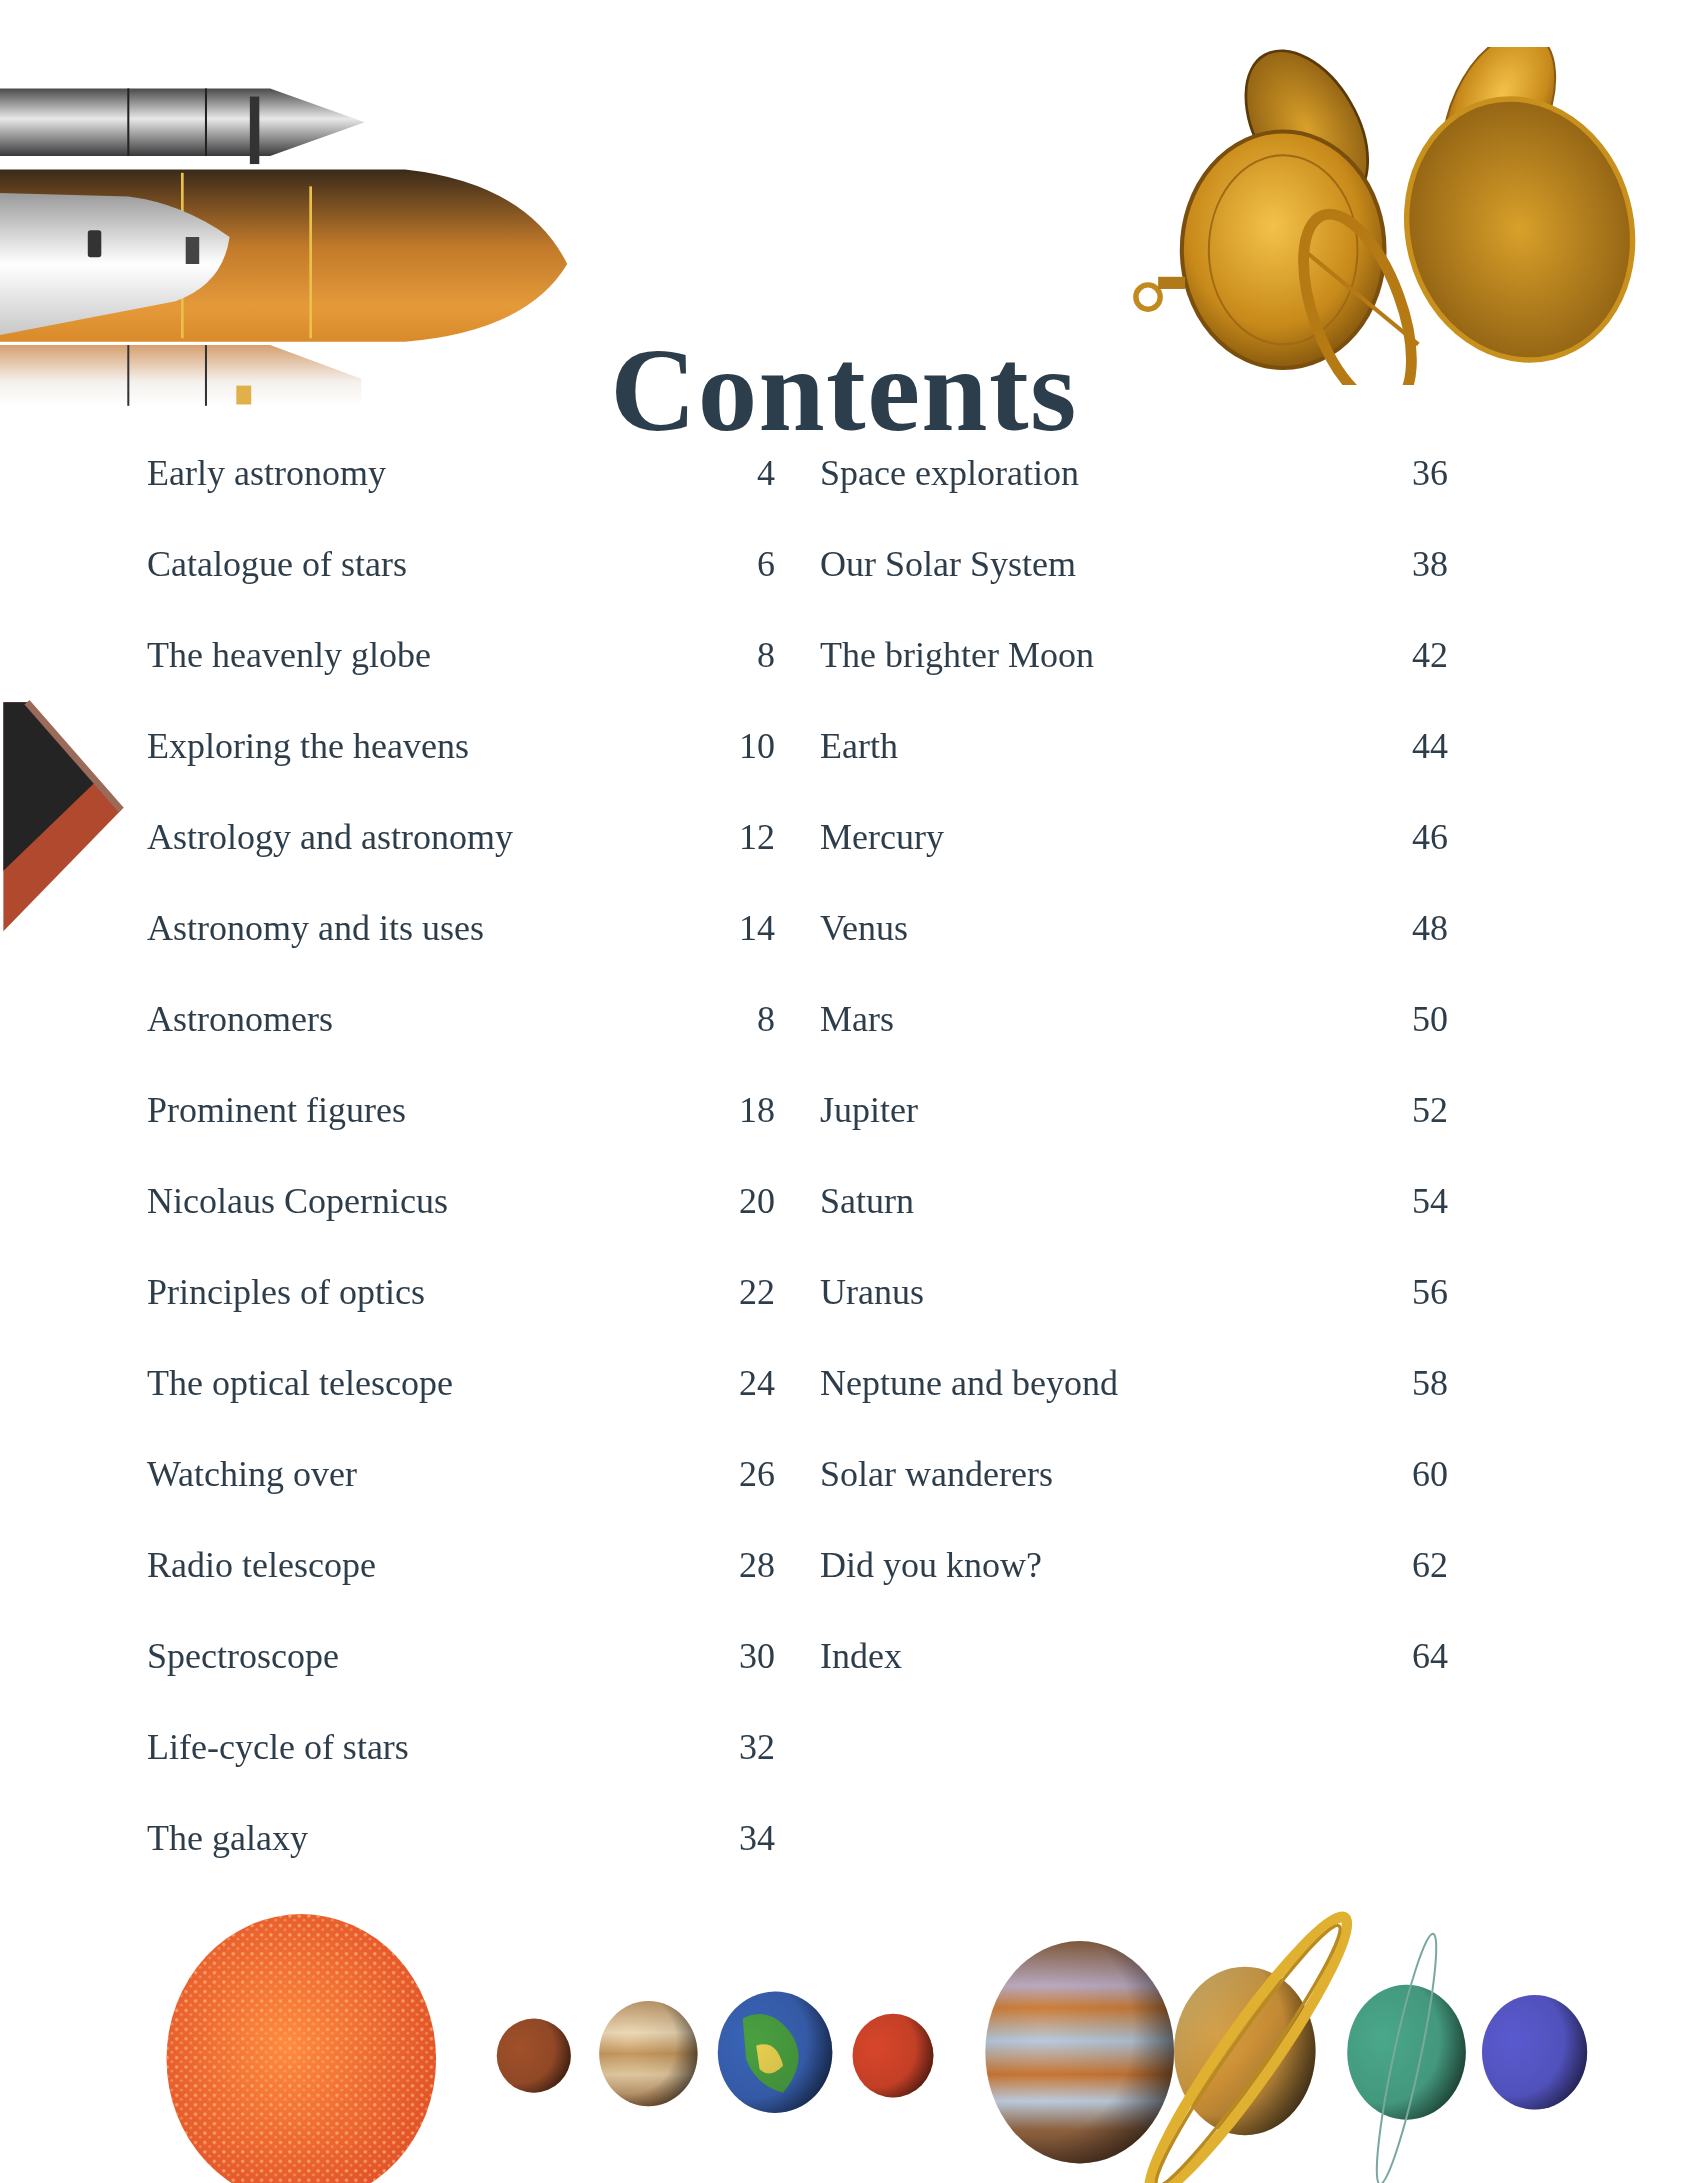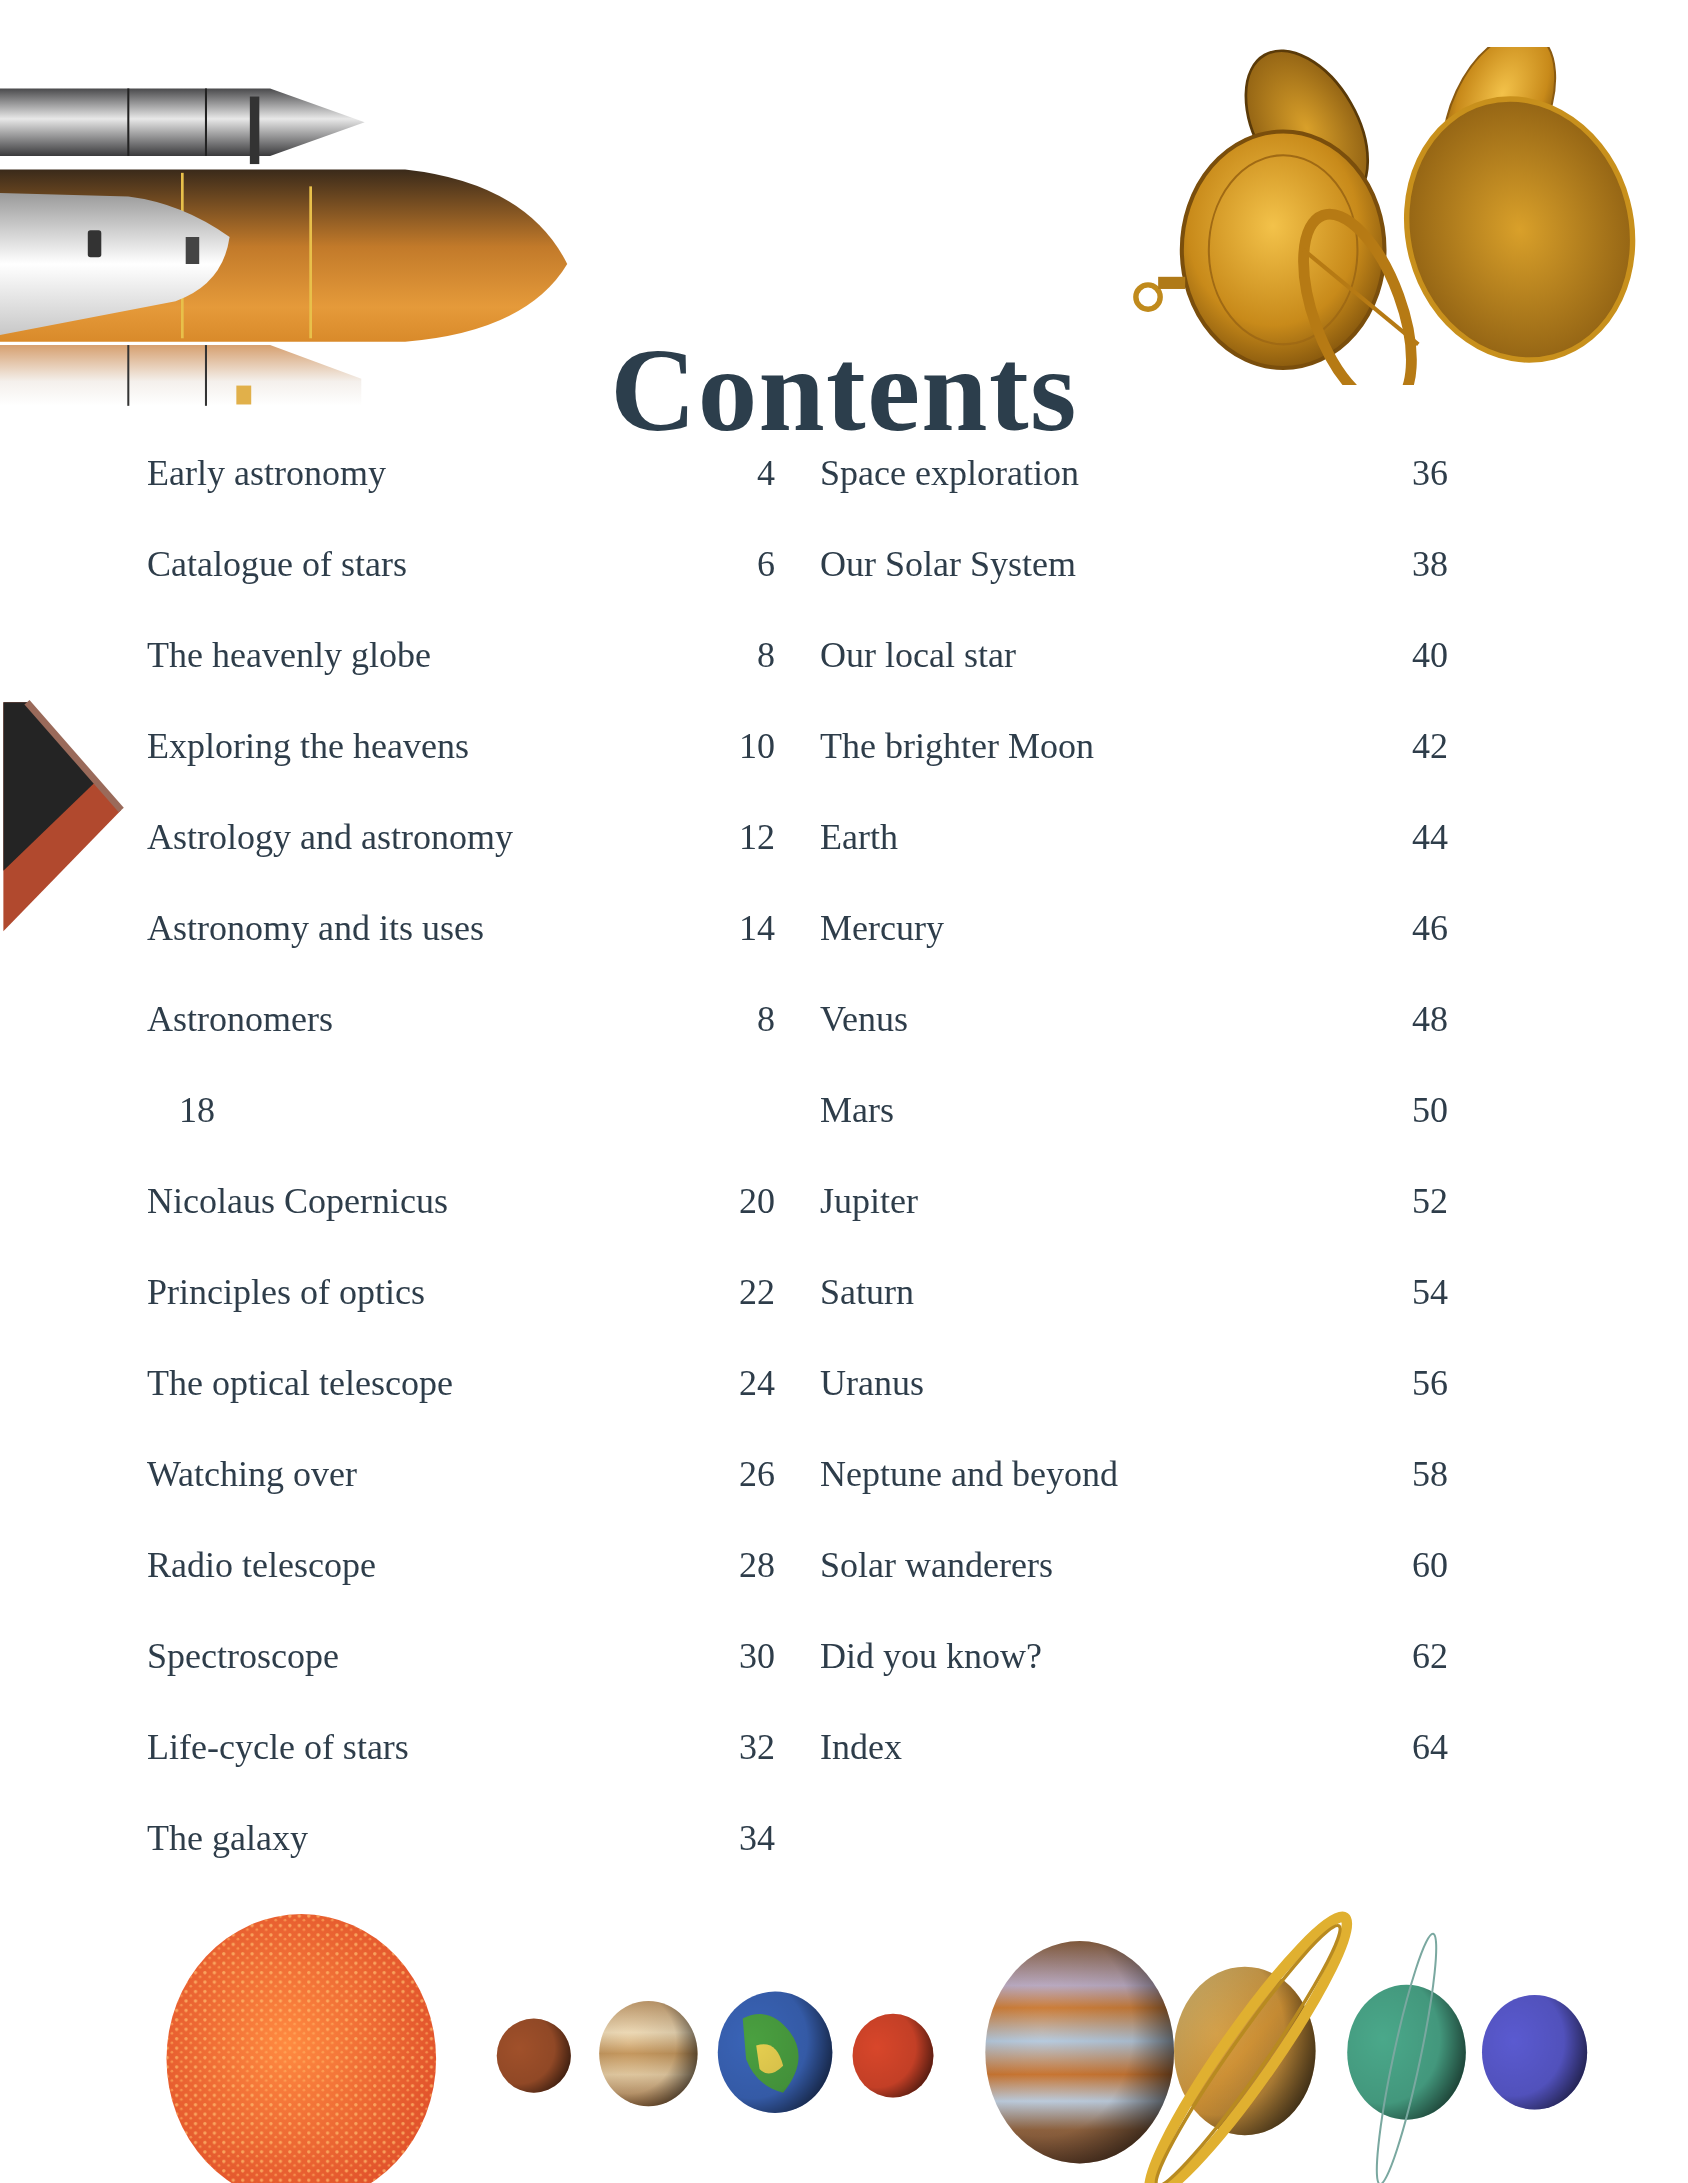--- a/index.html
+++ b/index.html
@@ -230,20 +230,21 @@
     </div>
   <div class="toc-row">
       <span class="toc-label">Astronomy and its uses</span>
       <span class="toc-page">14</span>
     </div>
   <div class="toc-row">
       <span class="toc-label">Astronomers</span>
       <span class="toc-page">8</span>
     </div>
   <div class="toc-row">
+      <span class="toc-label">Prominent figures</span>
       <span class="toc-page">18</span>
     </div>
   <div class="toc-row">
       <span class="toc-label">Nicolaus Copernicus</span>
       <span class="toc-page">20</span>
     </div>
   <div class="toc-row">
       <span class="toc-label">Principles of optics</span>
       <span class="toc-page">22</span>
     </div>
@@ -276,24 +277,20 @@
 <div class="toc-column toc-right">
   <div class="toc-row">
       <span class="toc-label">Space exploration</span>
       <span class="toc-page">36</span>
     </div>
   <div class="toc-row">
       <span class="toc-label">Our Solar System</span>
       <span class="toc-page">38</span>
     </div>
   <div class="toc-row">
-      <span class="toc-label">Our local star</span>
-      <span class="toc-page">40</span>
-    </div>
-  <div class="toc-row">
       <span class="toc-label">The brighter Moon</span>
       <span class="toc-page">42</span>
     </div>
   <div class="toc-row">
       <span class="toc-label">Earth</span>
       <span class="toc-page">44</span>
     </div>
   <div class="toc-row">
       <span class="toc-label">Mercury</span>
       <span class="toc-page">46</span>

